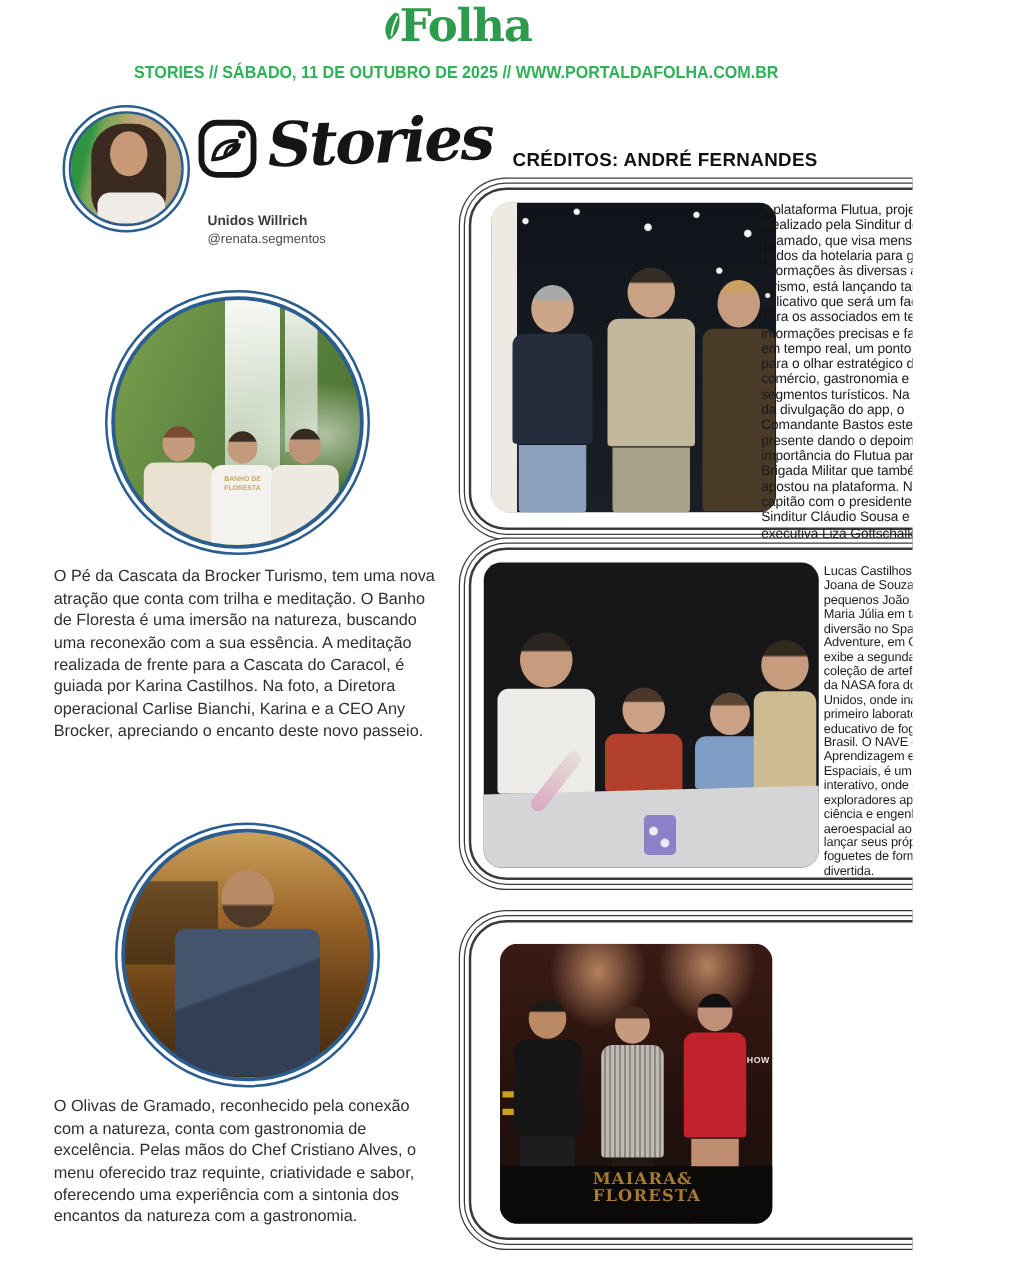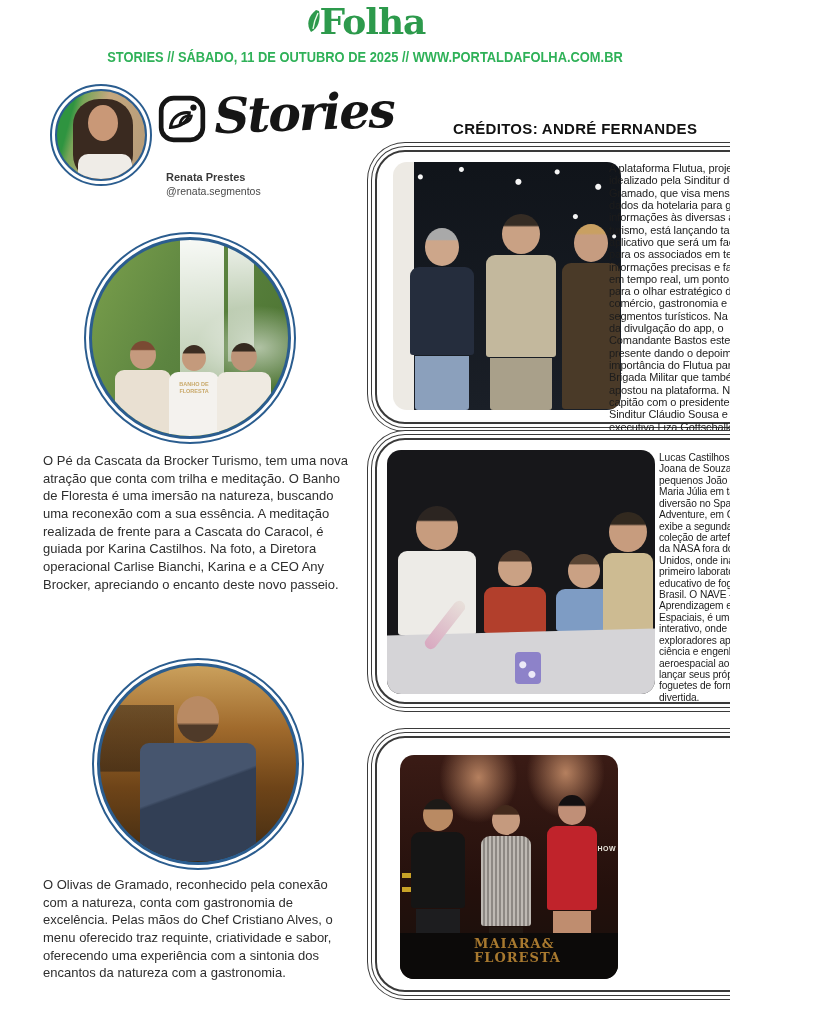--- a/index.html
+++ b/index.html
@@ -69,21 +69,21 @@
   }
   .caption {
     position:absolute; left:43px; width:310px; text-align:left;
     font-size:13px; line-height:1.36; color:#2e2e2e;
   }
   .caption1 { top:452px; }
   .caption2 { top:876px; }
   
   .credits {
     position:absolute; left:410px; top:120px; font-size:15px; font-weight:bold;
-    color:#111; letter-spacing:.3px;margin-left:43px;
+    color:#111; letter-spacing:.3px;
   }
   .card {
     position:absolute; left:375px; width:420px; background:#fff;
     border:2px solid #3A3A3A; border-radius:30px;
     box-shadow: 0 0 0 3px #fff, 0 0 0 4px #3A3A3A, 0 0 0 7px #fff, 0 0 0 8px #3A3A3A;
   }
   .card1 { top:150px; height:274px; }
   .card2 { top:438px; height:266px; }
   .card3 { top:736px; height:256px; }
   .card-text {
@@ -152,21 +152,21 @@
       <div class="av-body"></div>
     </div>
   </div>
   <svg class="stories-icon" width="50" height="50" viewBox="0 0 48 48">
     <rect x="4" y="5" width="40" height="40" rx="12" fill="none" stroke="#151515" stroke-width="4.5"></rect>
     <circle cx="35" cy="14" r="3" fill="#151515"></circle>
     <path d="M13 33 C14 24 21 18 31 19 C30 28 22 33 13 33 Z" fill="none" stroke="#151515" stroke-width="3"></path>
     <path d="M22 30 C23 24 27 21 33 22 C32 27 27 30 22 30 Z" fill="none" stroke="#151515" stroke-width="2.5"></path>
   </svg>
   <div class="stories-title">Stories</div>
-  <div class="profile-name">Renata Prestes</div>
+  <div class="profile-name">Unidos Willrich</div>
   <div class="profile-handle">@renata.segmentos</div>
 
   <div class="circle-frame circle1">
     <div class="circle-inner ph-waterfall">
       <div class="grass"></div>
       <div class="fig" style="left:22px; bottom:0; width:58px;">
         <div class="hd" style="width:26px;height:28px;background:linear-gradient(180deg,#7a4a33 30%,#c59a7e 35%)"></div>
         <div class="bd" style="width:56px;height:66px;background:#e9e0d2"></div>
       </div>
       <div class="fig" style="left:76px; bottom:0; width:52px;">

